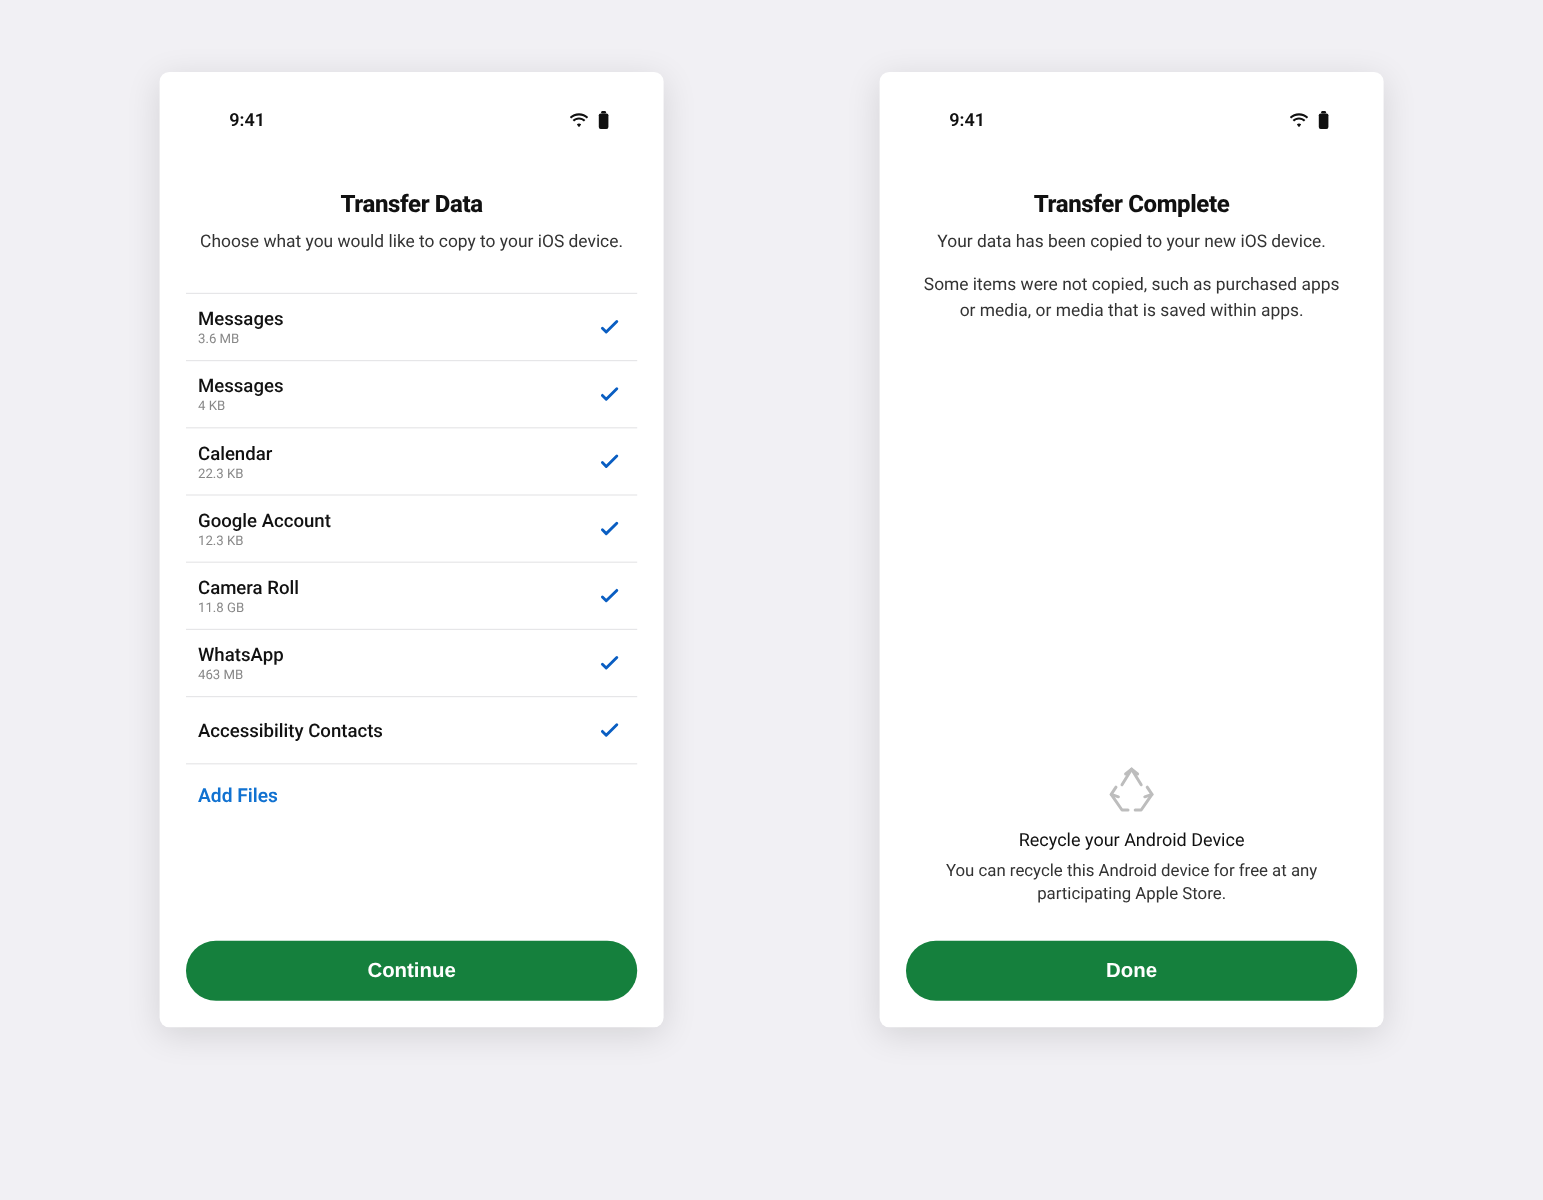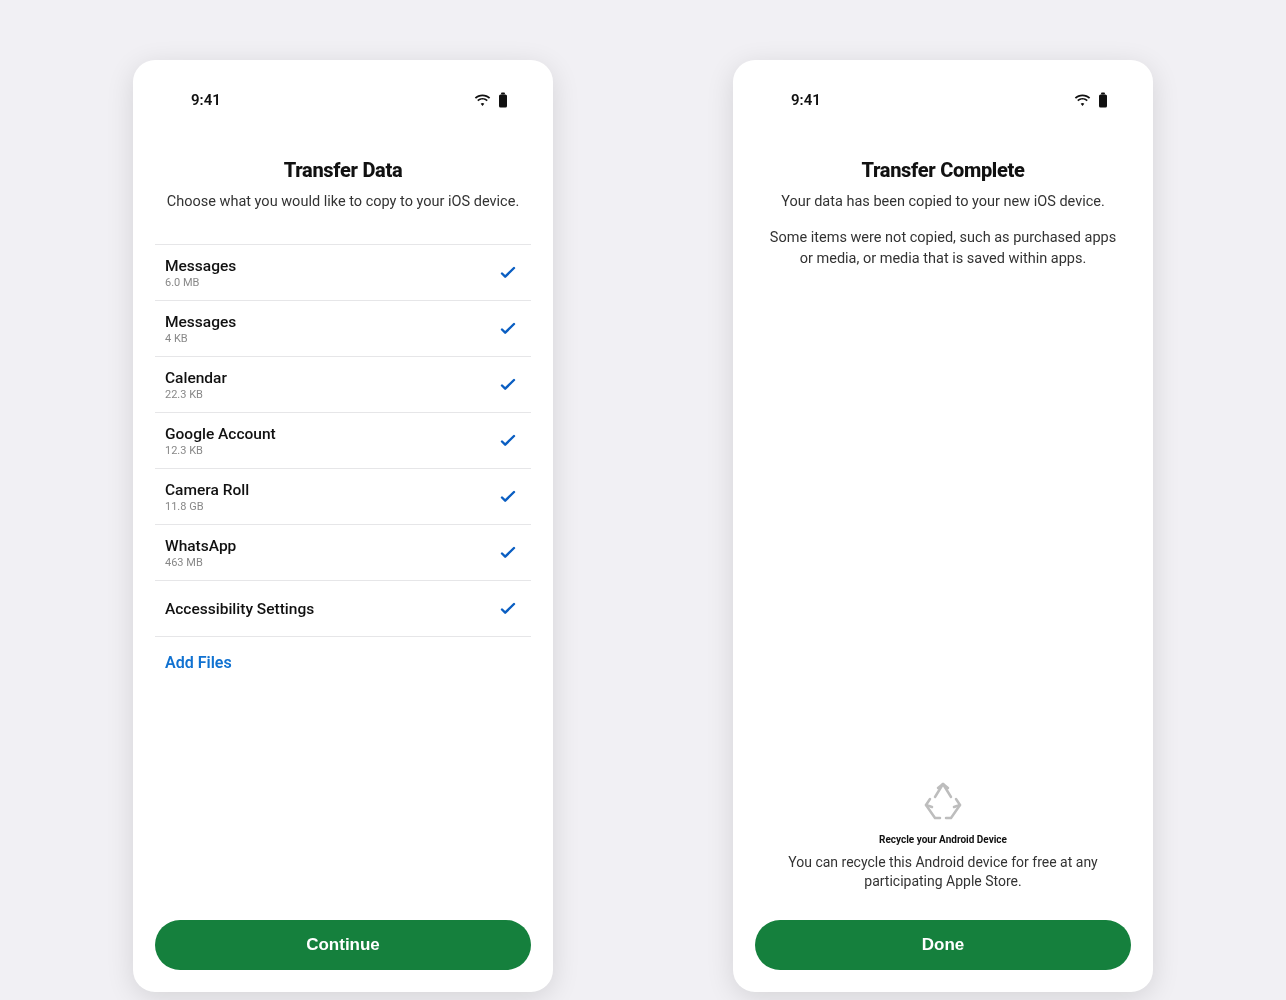--- a/index.html
+++ b/index.html
@@ -9,23 +9,23 @@
     width: 1286px;
     height: 1000px;
     display: flex;
     justify-content: center;
     align-items: flex-start;
     padding-top: 60px;
     gap: 180px;
   }
   .phone {
     width: 420px;
-    height: 932px;
+    height: 796px;
     background: #ffffff;
-    border-radius: 22px;
+    border-radius: 8px;
     box-shadow: 0 6px 28px rgba(0,0,0,0.12);
     padding: 28px 22px 22px 22px;
     display: flex;
     flex-direction: column;
     position: relative;
   }
   .statusbar {
     display: flex;
     justify-content: space-between;
     align-items: center;
@@ -104,22 +104,22 @@
     margin-top: auto;
     margin-bottom: 18px;
   }
   .recycle-icon {
     color: #bdbdbd;
     margin-bottom: 10px;
     display: flex;
     justify-content: center;
   }
   .recycle-title {
-    font-size: 10px;
-    font-weight: 700;
+    font-size: 15px;
+    font-weight: 400;
     color: #111;
     margin-bottom: 8px;
   }
   .recycle-desc {
     font-size: 14px;
     color: #333;
     line-height: 1.4;
   }
   .body-fill { flex: 1; display: flex; flex-direction: column; }
 </style>
@@ -146,21 +146,21 @@
 
   <div class="header">
     <h1>Transfer Data</h1>
     <p>Choose what you would like to copy to your iOS device.</p>
   </div>
 
   <div class="list">
     <div class="list-item">
       <div class="item-text">
         <span class="item-label">Messages</span>
-        <span class="item-sub">6.0 MB</span>
+        <span class="item-sub">3.6 MB</span>
       </div>
       <span class="check">
         <svg width="18" height="18" viewBox="0 0 18 18">
             <path d="M3 9.5l3.2 3.2L15 4" stroke="#0a5ec2" stroke-width="2.4" fill="none" stroke-linecap="round" stroke-linejoin="round"></path>
           </svg>
       </span>
     </div>
     <div class="list-item">
       <div class="item-text">
         <span class="item-label">Messages</span>
@@ -211,21 +211,21 @@
         <span class="item-sub">463 MB</span>
       </div>
       <span class="check">
         <svg width="18" height="18" viewBox="0 0 18 18">
             <path d="M3 9.5l3.2 3.2L15 4" stroke="#0a5ec2" stroke-width="2.4" fill="none" stroke-linecap="round" stroke-linejoin="round"></path>
           </svg>
       </span>
     </div>
     <div class="list-item">
       <div class="item-text">
-        <span class="item-label">Accessibility Settings</span>
+        <span class="item-label">Accessibility Contacts</span>
       </div>
       <span class="check">
         <svg width="18" height="18" viewBox="0 0 18 18">
             <path d="M3 9.5l3.2 3.2L15 4" stroke="#0a5ec2" stroke-width="2.4" fill="none" stroke-linecap="round" stroke-linejoin="round"></path>
           </svg>
       </span>
     </div>
   </div>
 
   <div class="add-files">Add Files</div>

